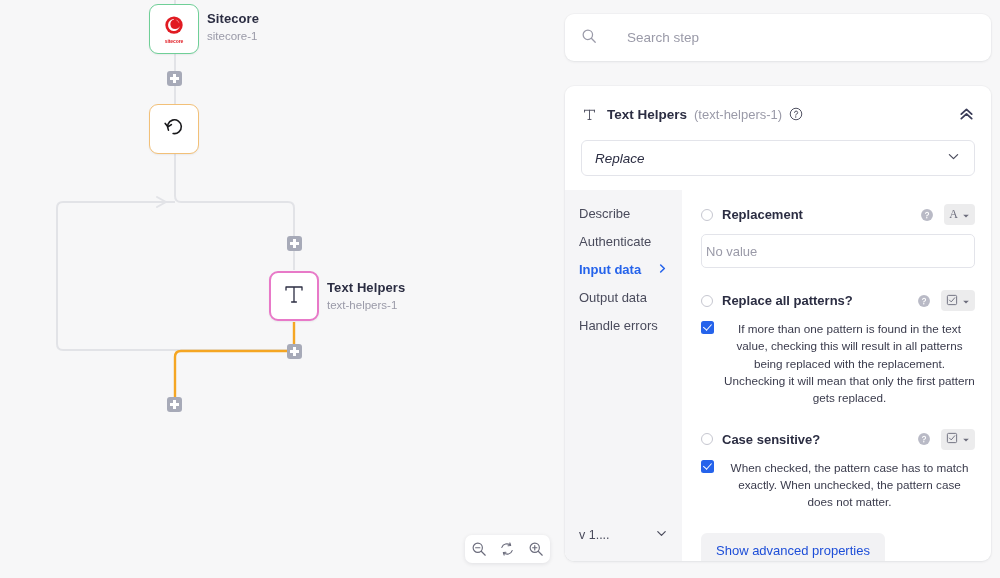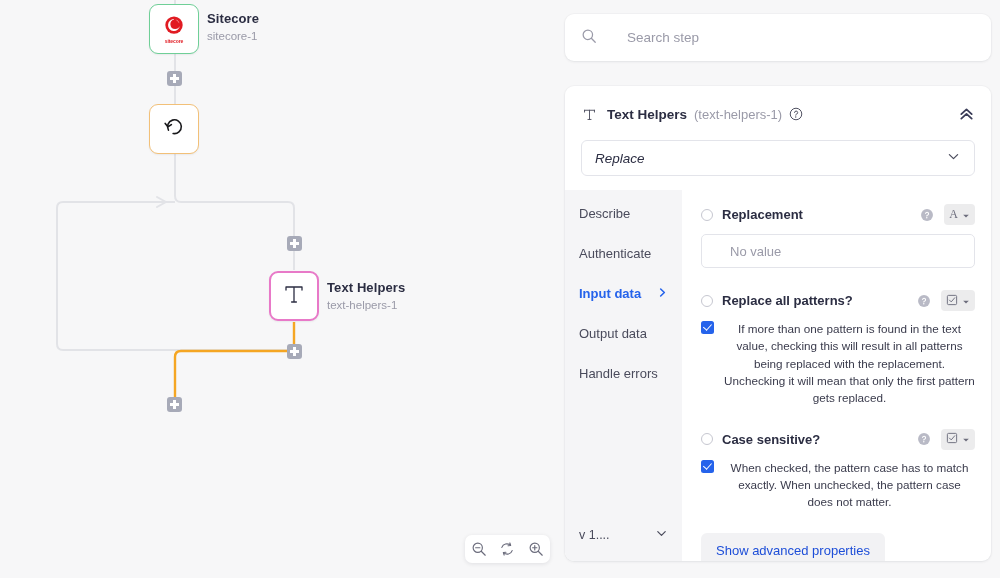--- a/index.html
+++ b/index.html
@@ -131,21 +131,20 @@
   #op-select .chev { margin-left: auto; }
 
   #step-body { display: flex; flex: 1; margin-top: 14px; min-height: 0; }
 
   #step-nav {
     width: 117px;
     background: #f5f5f7;
     padding-top: 9px;
     display: flex; flex-direction: column;
     flex-shrink: 0;
-    gap: 12px;
   }
   .nav-item {
     display: flex; align-items: center;
     padding: 0 14px;
     height: 28px;
     font-size: 13px; color: #4a4b5c;
     cursor: pointer;
   }
   .nav-item.active { color: #2563eb; font-weight: bold; }
   .nav-item .nav-arrow { margin-left: auto; }
@@ -182,21 +181,21 @@
     display: flex; align-items: center; justify-content: center;
     gap: 4px; padding: 0 5px;
     cursor: pointer;
   }
   .type-btn .tl { font-size: 12px; color: #6b6c7c; font-family: "Liberation Serif", serif; }
 
   .text-input {
     width: 100%; height: 34px;
     border: 1px solid #e3e4ea;
     border-radius: 5px;
-    padding: 0 28px;
+    padding: 0 4px;
     font-family: "Liberation Sans", sans-serif;
     font-size: 13px; color: #2b2d42;
     outline: none;
     background: #fff;
   }
   .text-input::placeholder { color: #9a9aa8; }
 
   .field-block { margin-bottom: 22px; }
 
   .check-row { display: flex; align-items: flex-start; }

